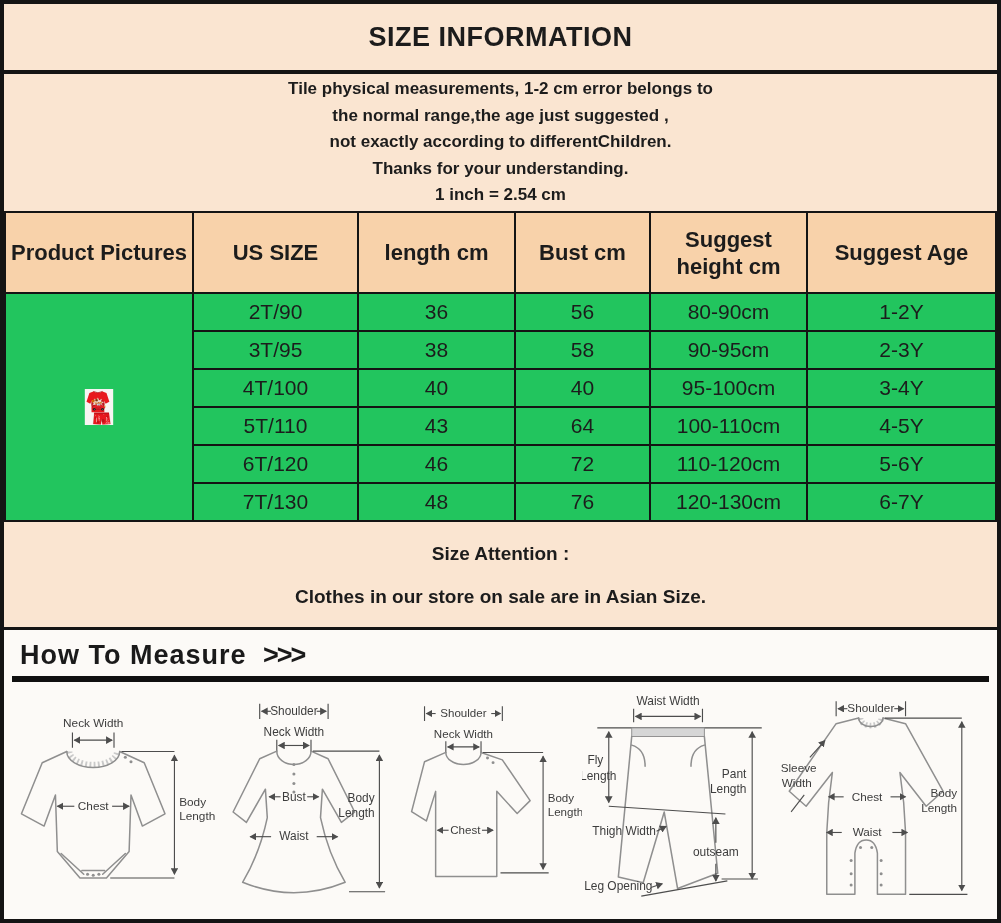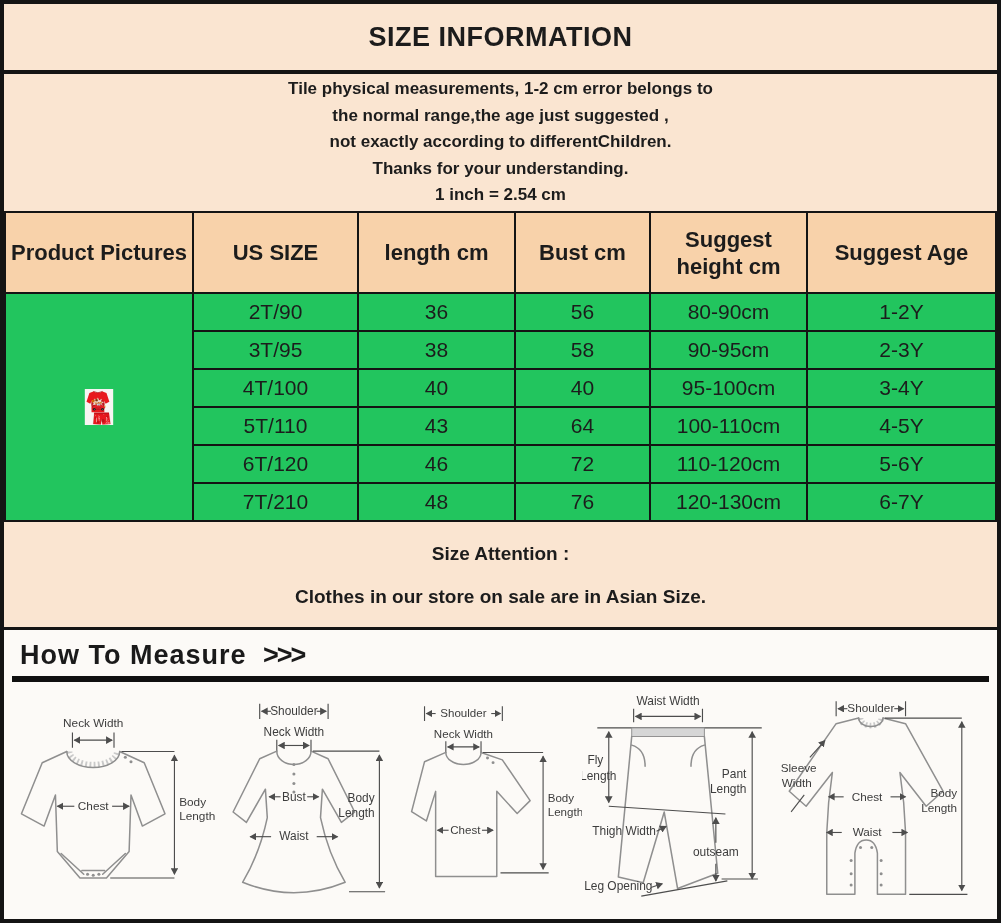--- a/index.html
+++ b/index.html
@@ -170,21 +170,21 @@
         <td>4-5Y</td>
       </tr>
       <tr>
         <td>6T/120</td>
         <td>46</td>
         <td>72</td>
         <td>110-120cm</td>
         <td>5-6Y</td>
       </tr>
       <tr>
-        <td>7T/210</td>
+        <td>7T/130</td>
         <td>48</td>
         <td>76</td>
         <td>120-130cm</td>
         <td>6-7Y</td>
       </tr>
     </tbody>
   </table>
 
   <section class="attention">
     <div>Size Attention :</div>

